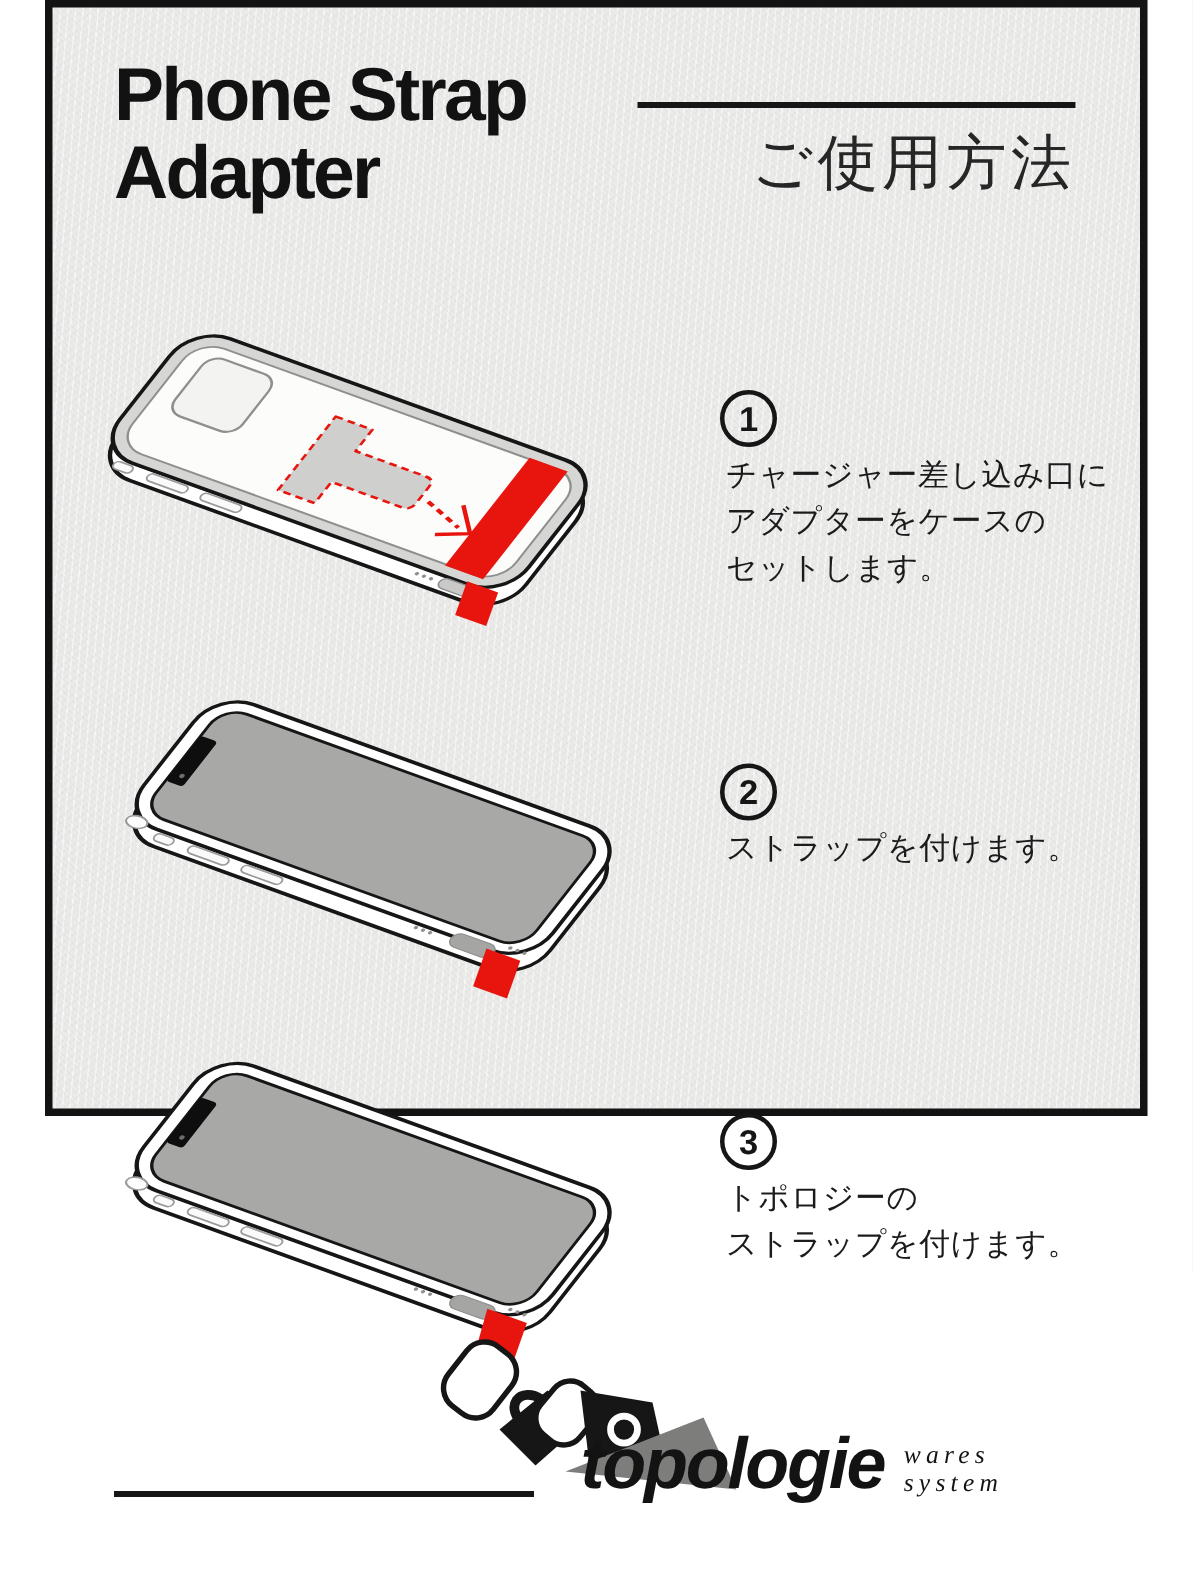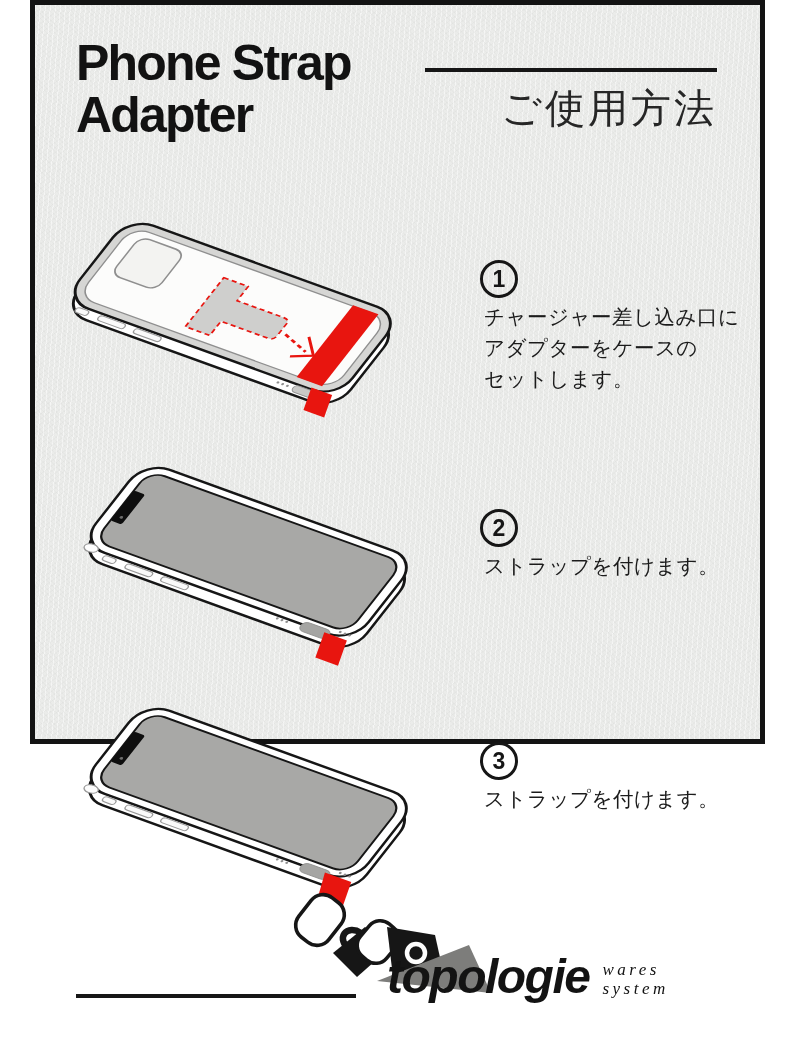--- a/index.html
+++ b/index.html
@@ -162,20 +162,21 @@
     <span>セットします。</span>
   </p>
 
   <div id="num2" class="abs step-num">2</div>
   <p id="txt2" class="abs step-text">
     <span>ストラップを付けます。</span>
   </p>
 
   <div id="num3" class="abs step-num">3</div>
   <p id="txt3" class="abs step-text">
+    <span>トポロジーの</span>
     <span>ストラップを付けます。</span>
   </p>
 
   <div class="abs footer-rule"></div>
   <div class="abs brand-row">
     <div class="brand">topologie</div>
     <div class="brand-sub">
       <span>wares</span>
       <span>system</span>
     </div>

